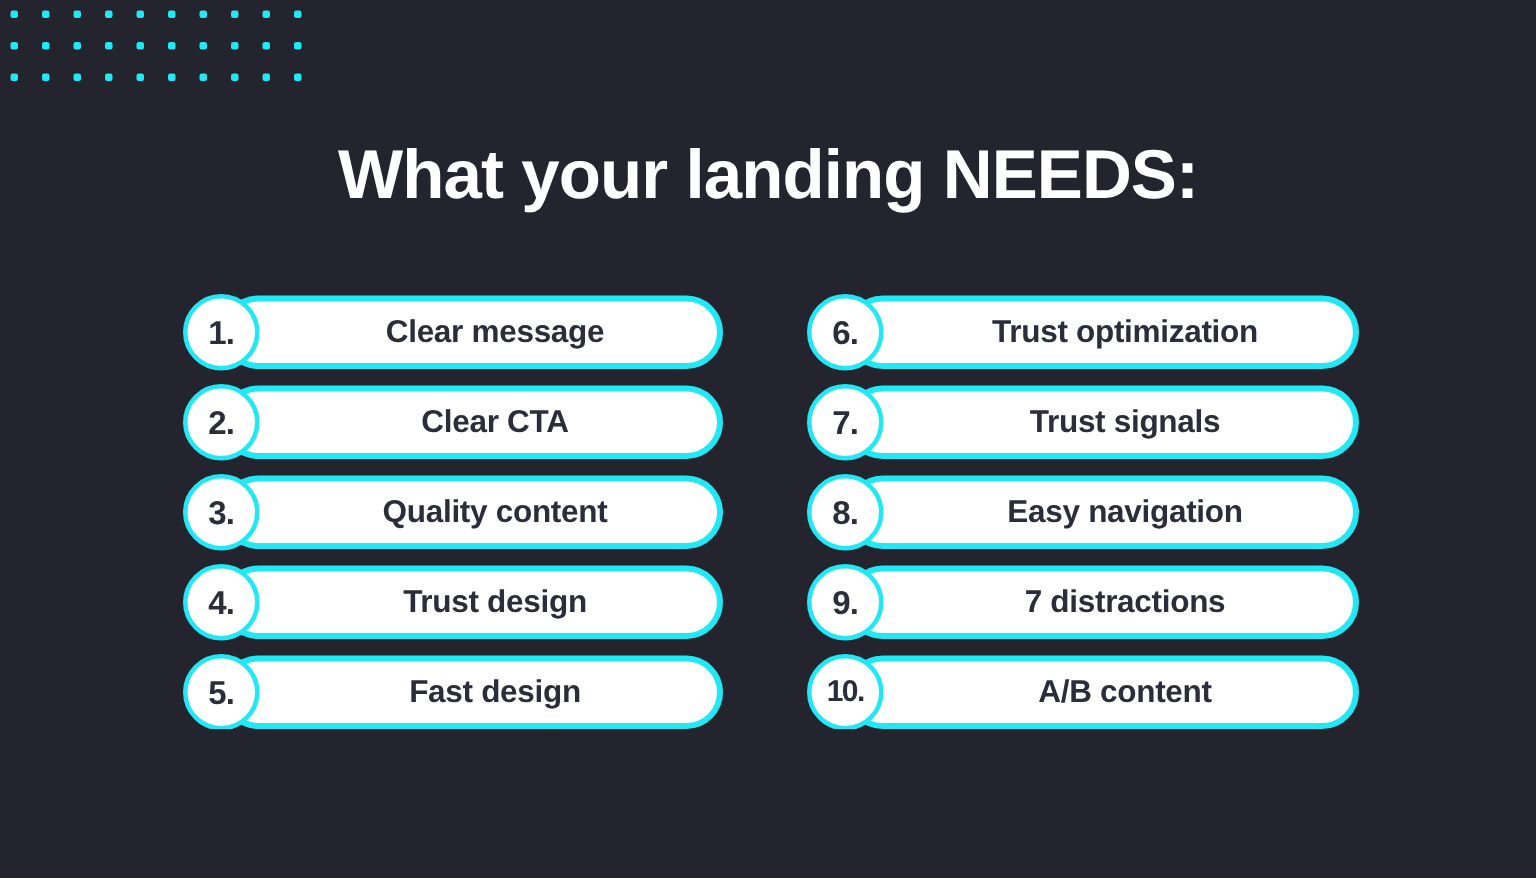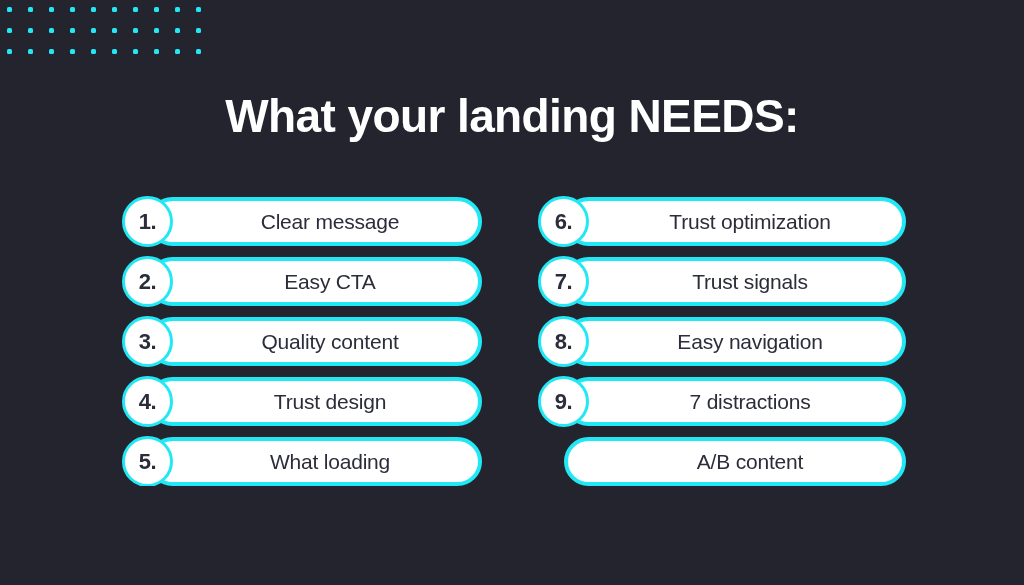--- a/index.html
+++ b/index.html
@@ -93,21 +93,21 @@
     background: #ffffff;
     display: flex;
     align-items: center;
     justify-content: center;
     overflow: hidden;
   }
 
   .pill-label {
     color: #2b2d3a;
     font-size: 21px;
-    font-weight: 400;
+    font-weight: 700;
     letter-spacing: -0.2px;
     line-height: 41px;
     white-space: nowrap;
     padding-left: 30px;
   }
 
   .badge {
     position: absolute;
     left: 0;
     top: -1px;
@@ -210,21 +210,21 @@
       <div class="pill">
         <span class="pill-label">Clear message</span>
       </div>
       <div class="badge">
         <span class="badge-number">1.</span>
       </div>
     </div>
 
     <div class="list-item">
       <div class="pill">
-        <span class="pill-label">Easy CTA</span>
+        <span class="pill-label">Clear CTA</span>
       </div>
       <div class="badge">
         <span class="badge-number">2.</span>
       </div>
     </div>
 
     <div class="list-item">
       <div class="pill">
         <span class="pill-label">Quality content</span>
       </div>
@@ -237,21 +237,21 @@
       <div class="pill">
         <span class="pill-label">Trust design</span>
       </div>
       <div class="badge">
         <span class="badge-number">4.</span>
       </div>
     </div>
 
     <div class="list-item">
       <div class="pill">
-        <span class="pill-label">What loading</span>
+        <span class="pill-label">Fast design</span>
       </div>
       <div class="badge">
         <span class="badge-number">5.</span>
       </div>
     </div>
 
   </div>
 
   <div id="column-right" class="column">
 
@@ -288,17 +288,20 @@
       </div>
       <div class="badge">
         <span class="badge-number">9.</span>
       </div>
     </div>
 
     <div class="list-item">
       <div class="pill">
         <span class="pill-label">A/B content</span>
       </div>
+      <div class="badge wide">
+        <span class="badge-number">10.</span>
+      </div>
     </div>
 
   </div>
 
 </div>
 
 </body></html>

